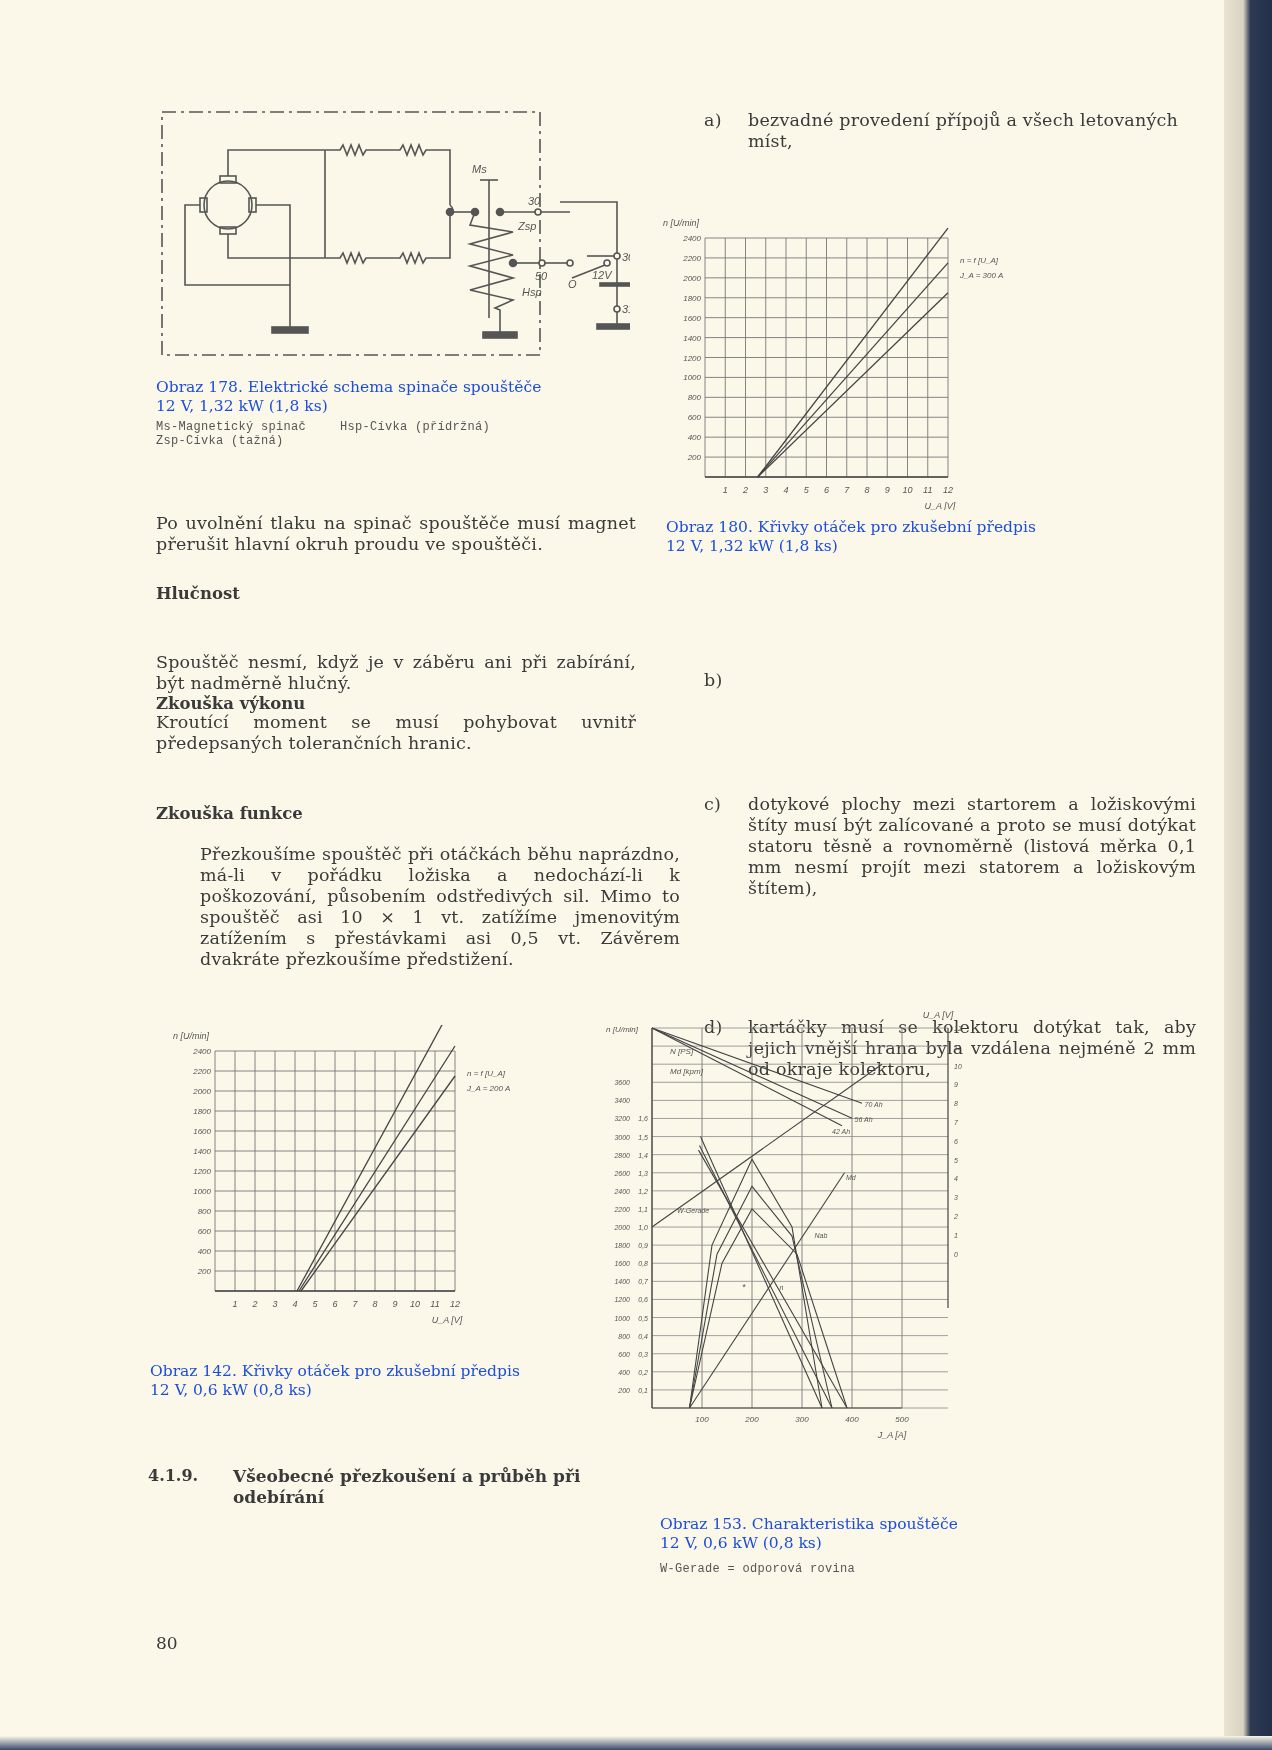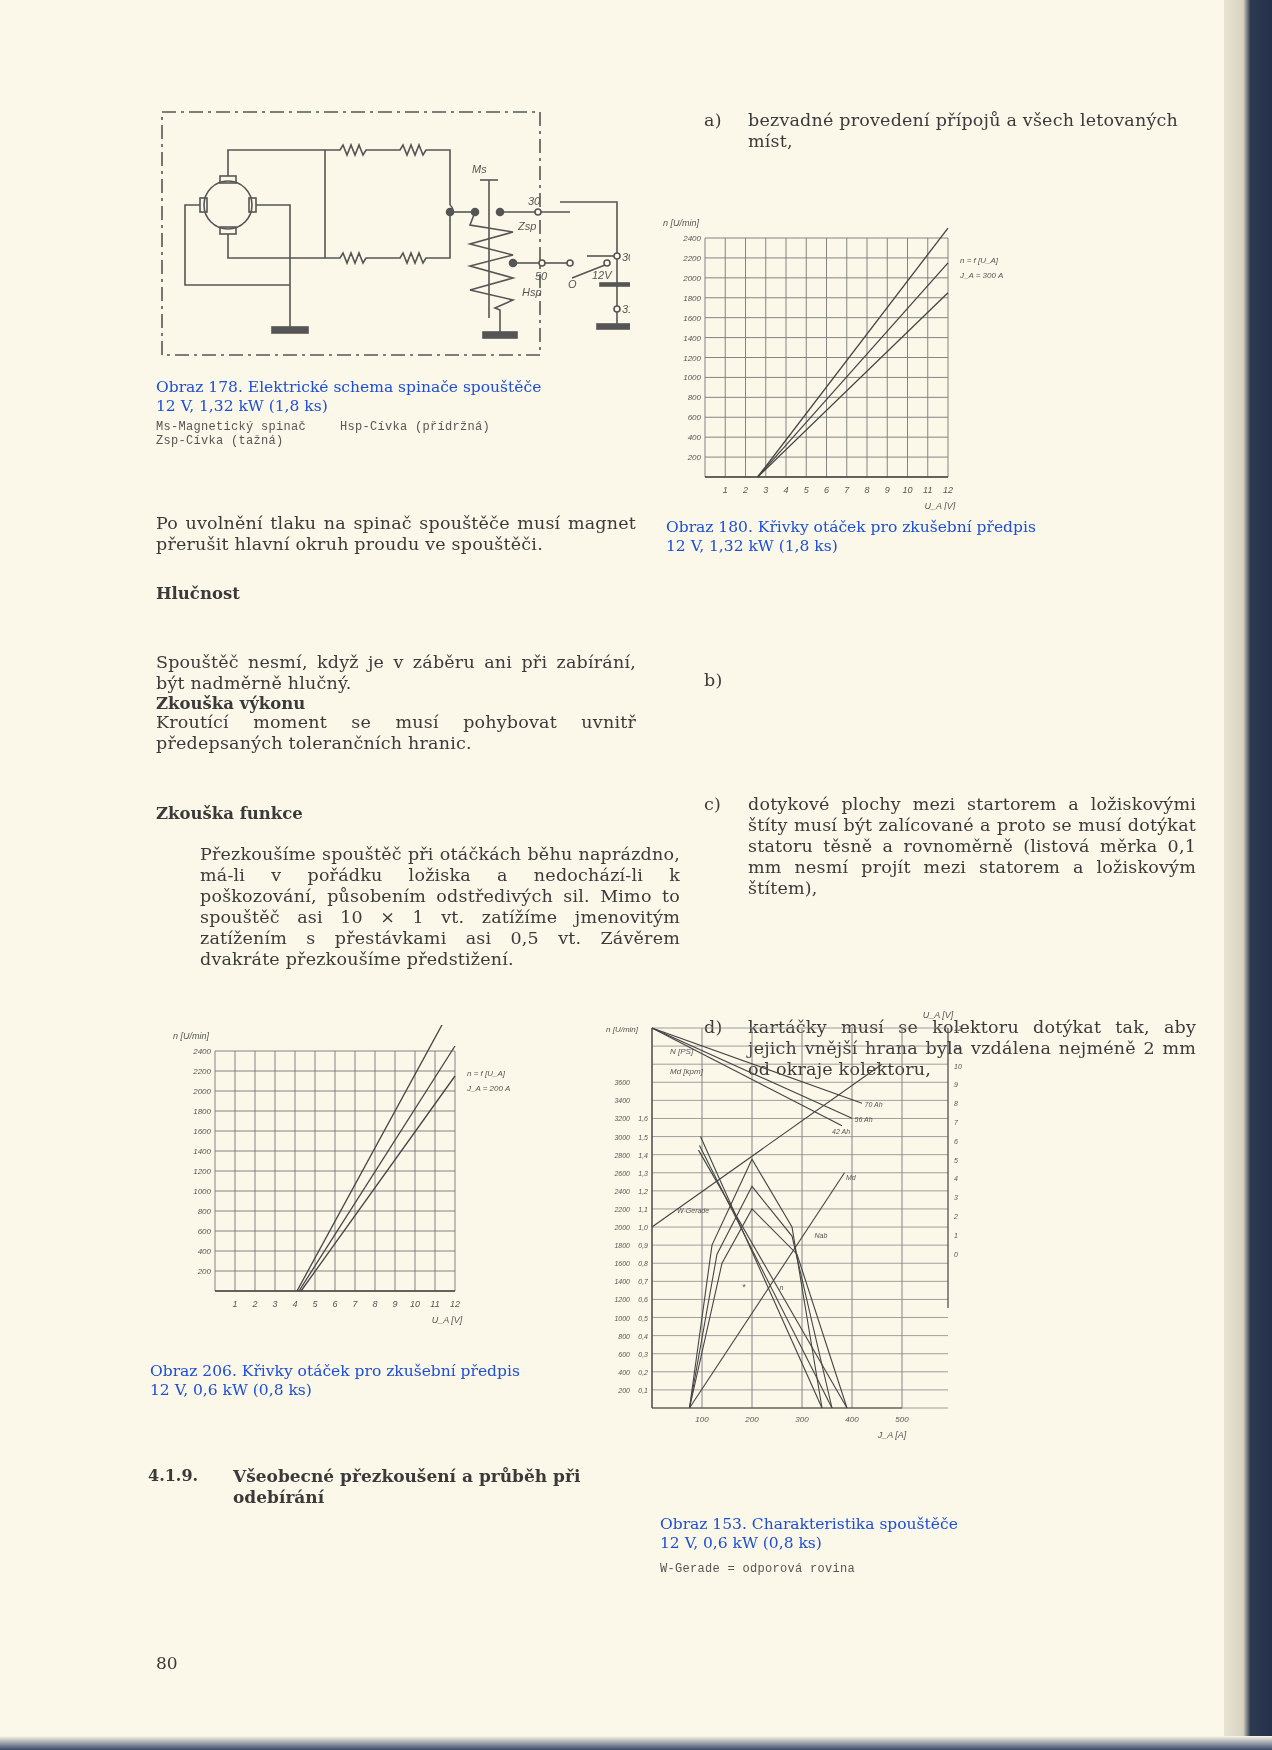--- a/index.html
+++ b/index.html
@@ -242,28 +242,28 @@
     <text x="61" y="29" font-size="8" text-anchor="end">2400</text>
     <text x="59" y="14" font-size="9" text-anchor="end">n [U/min]</text>
     <text x="297" y="298" font-size="9" text-anchor="middle">U_A [V]</text>
     <text x="317" y="51" font-size="8" text-anchor="start">n = f [U_A]</text>
     <text x="317" y="66" font-size="8" text-anchor="start">J_A = 200 A</text>
     <line x1="147" y1="266" x2="305" y2="-24" stroke="#444" stroke-width="1.3"></line>
     <line x1="149" y1="266" x2="305" y2="21.00000000000003" stroke="#444" stroke-width="1.3"></line>
     <line x1="151" y1="266" x2="305" y2="51" stroke="#444" stroke-width="1.3"></line>
   </svg>
 <div class="abs caption" style="left:150px;top:1362px;width:440px;">
-  <div>Obraz 206. Křivky otáček pro zkušební předpis</div>
+  <div>Obraz 142. Křivky otáček pro zkušební předpis</div>
   <div>12 V, 0,6 kW (0,8 ks)</div>
 </div>
 
 <div class="abs heading" style="left:148px;top:1466px;font-size:16px;">4.1.9.</div>
 <div class="abs heading" style="left:233px;top:1466px;width:400px;font-size:17px;line-height:21px;">Všeobecné přezkoušení a průběh při odebírání</div>
 
-<div class="abs" style="left:156px;top:1633px;font-size:17px;margin-top:20px;">80</div>
+<div class="abs" style="left:156px;top:1633px;font-size:17px;">80</div>
 
 <svg class="abs" style="left:600px;top:1000px;" width="450" height="470" id="chart181">
     <line x1="52" y1="28" x2="52" y2="408" stroke="#777" stroke-width="0.9"></line>
     <line x1="102" y1="28" x2="102" y2="408" stroke="#777" stroke-width="0.9"></line>
     <line x1="152" y1="28" x2="152" y2="408" stroke="#777" stroke-width="0.9"></line>
     <line x1="202" y1="28" x2="202" y2="408" stroke="#777" stroke-width="0.9"></line>
     <line x1="252" y1="28" x2="252" y2="408" stroke="#777" stroke-width="0.9"></line>
     <line x1="302" y1="28" x2="302" y2="408" stroke="#777" stroke-width="0.9"></line>
     <line x1="52" y1="408" x2="348" y2="408" stroke="#888" stroke-width="0.8"></line>
     <line x1="52" y1="389.9047619047619" x2="348" y2="389.9047619047619" stroke="#888" stroke-width="0.8"></line>

